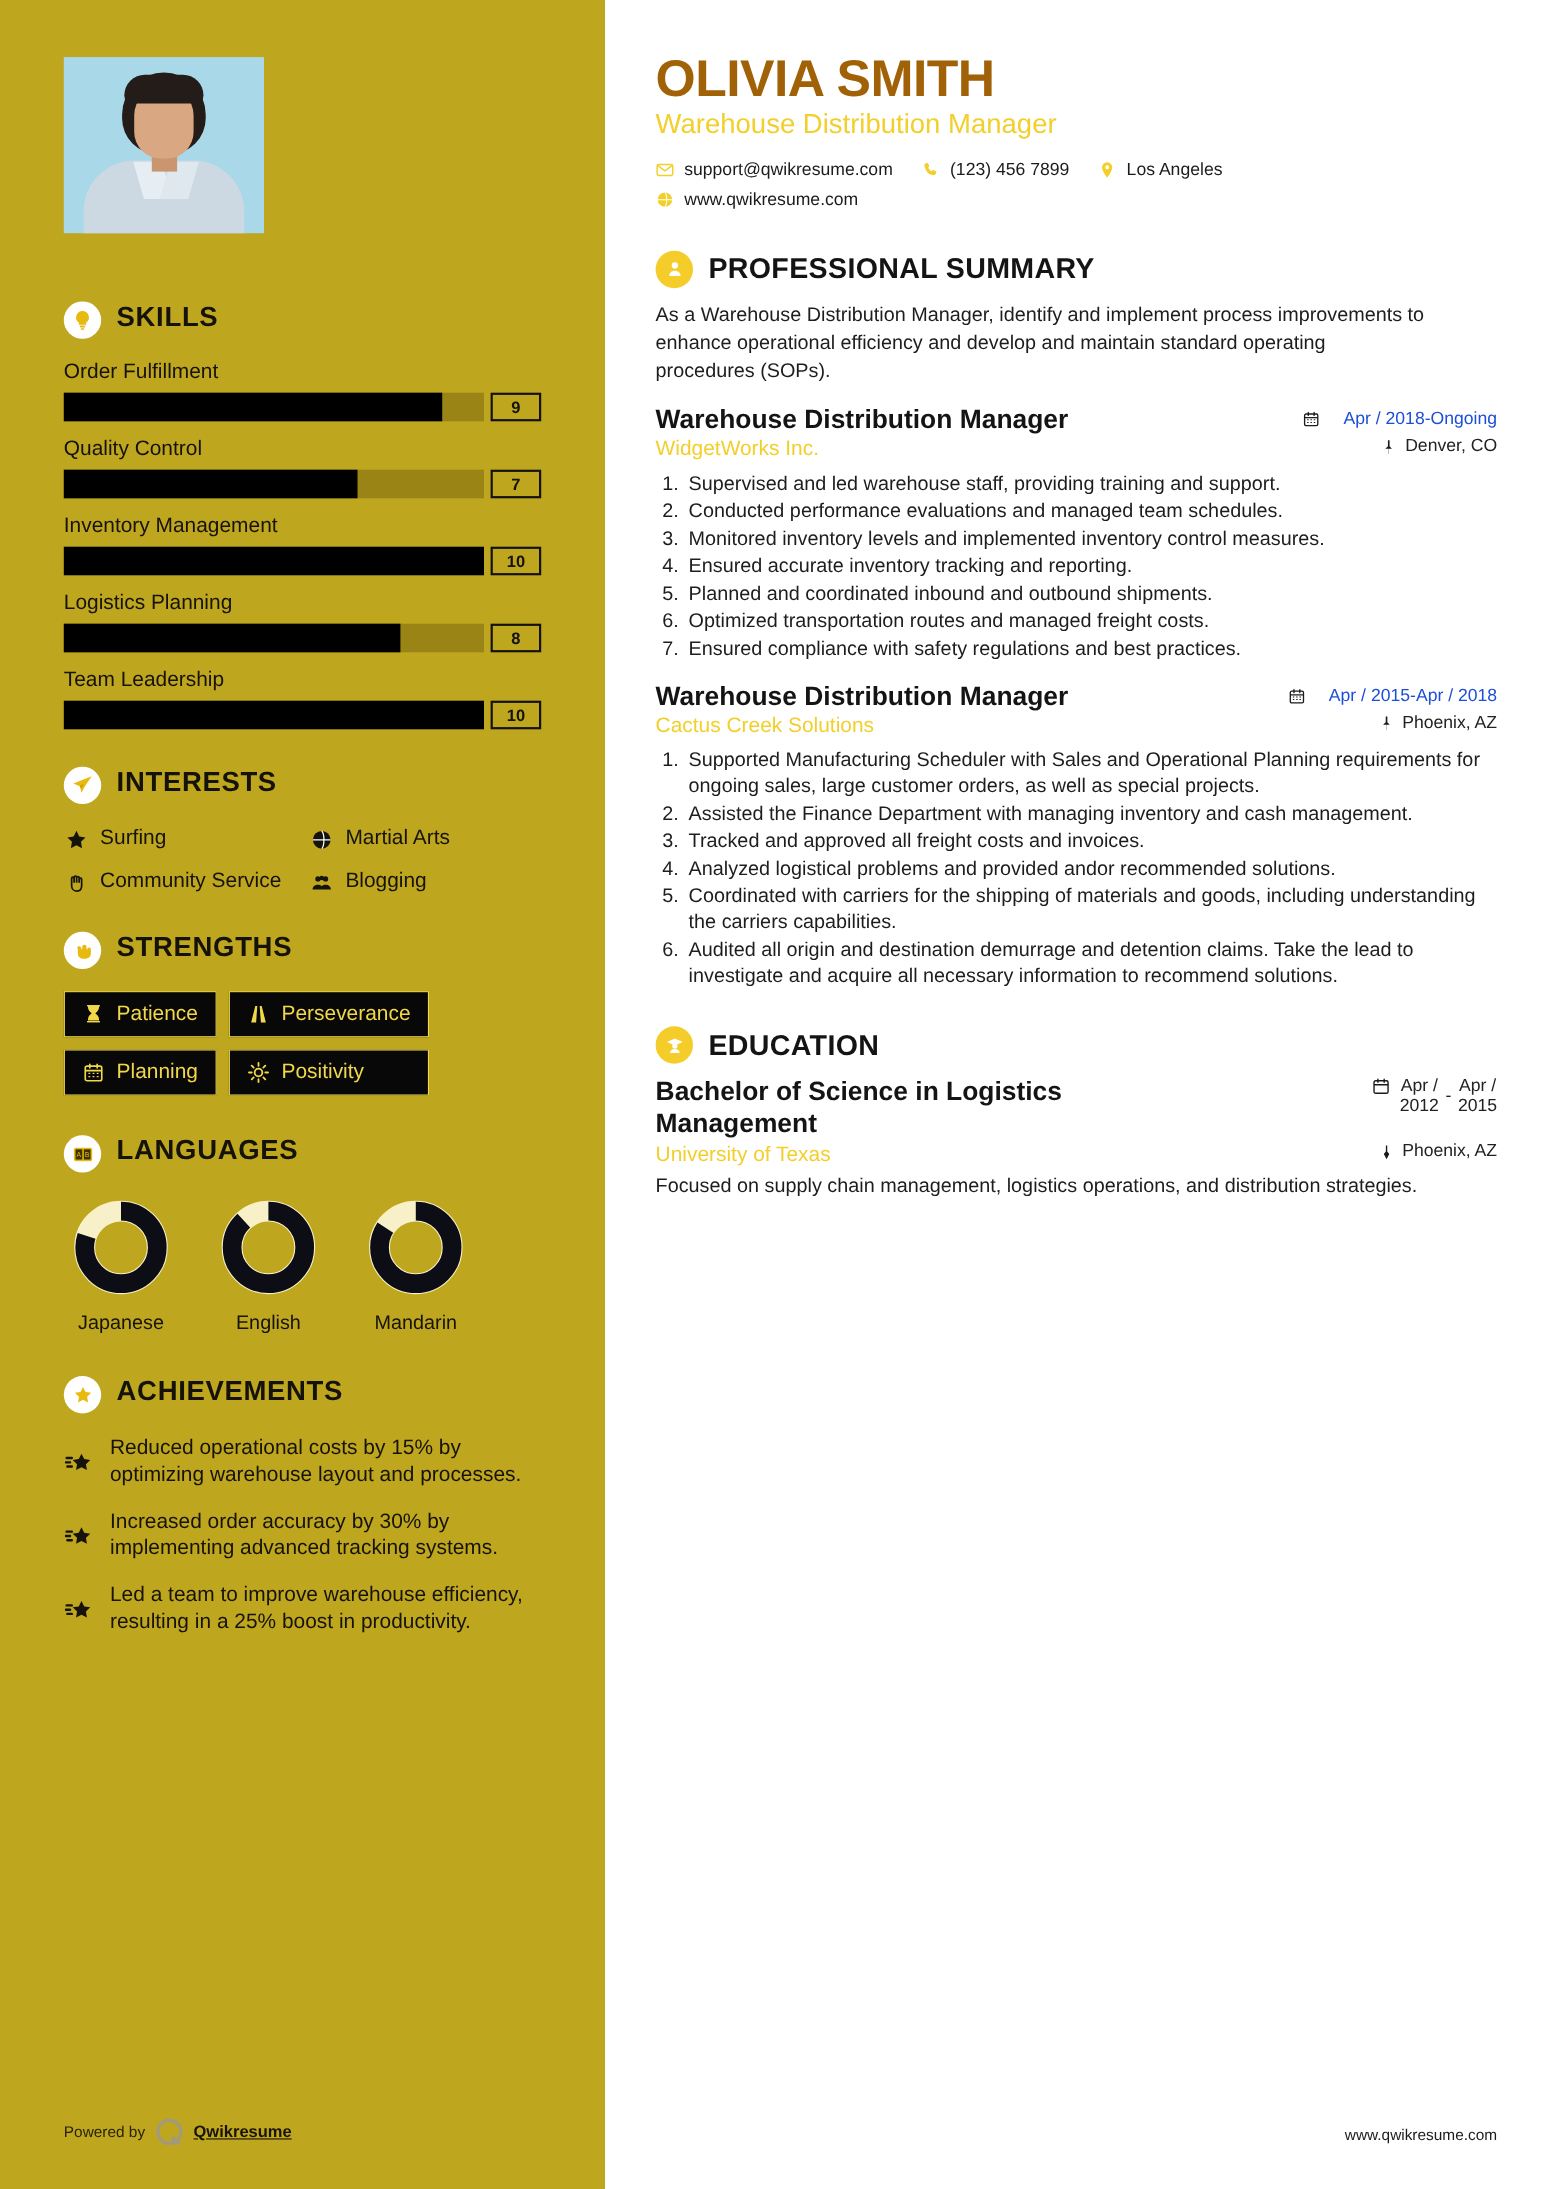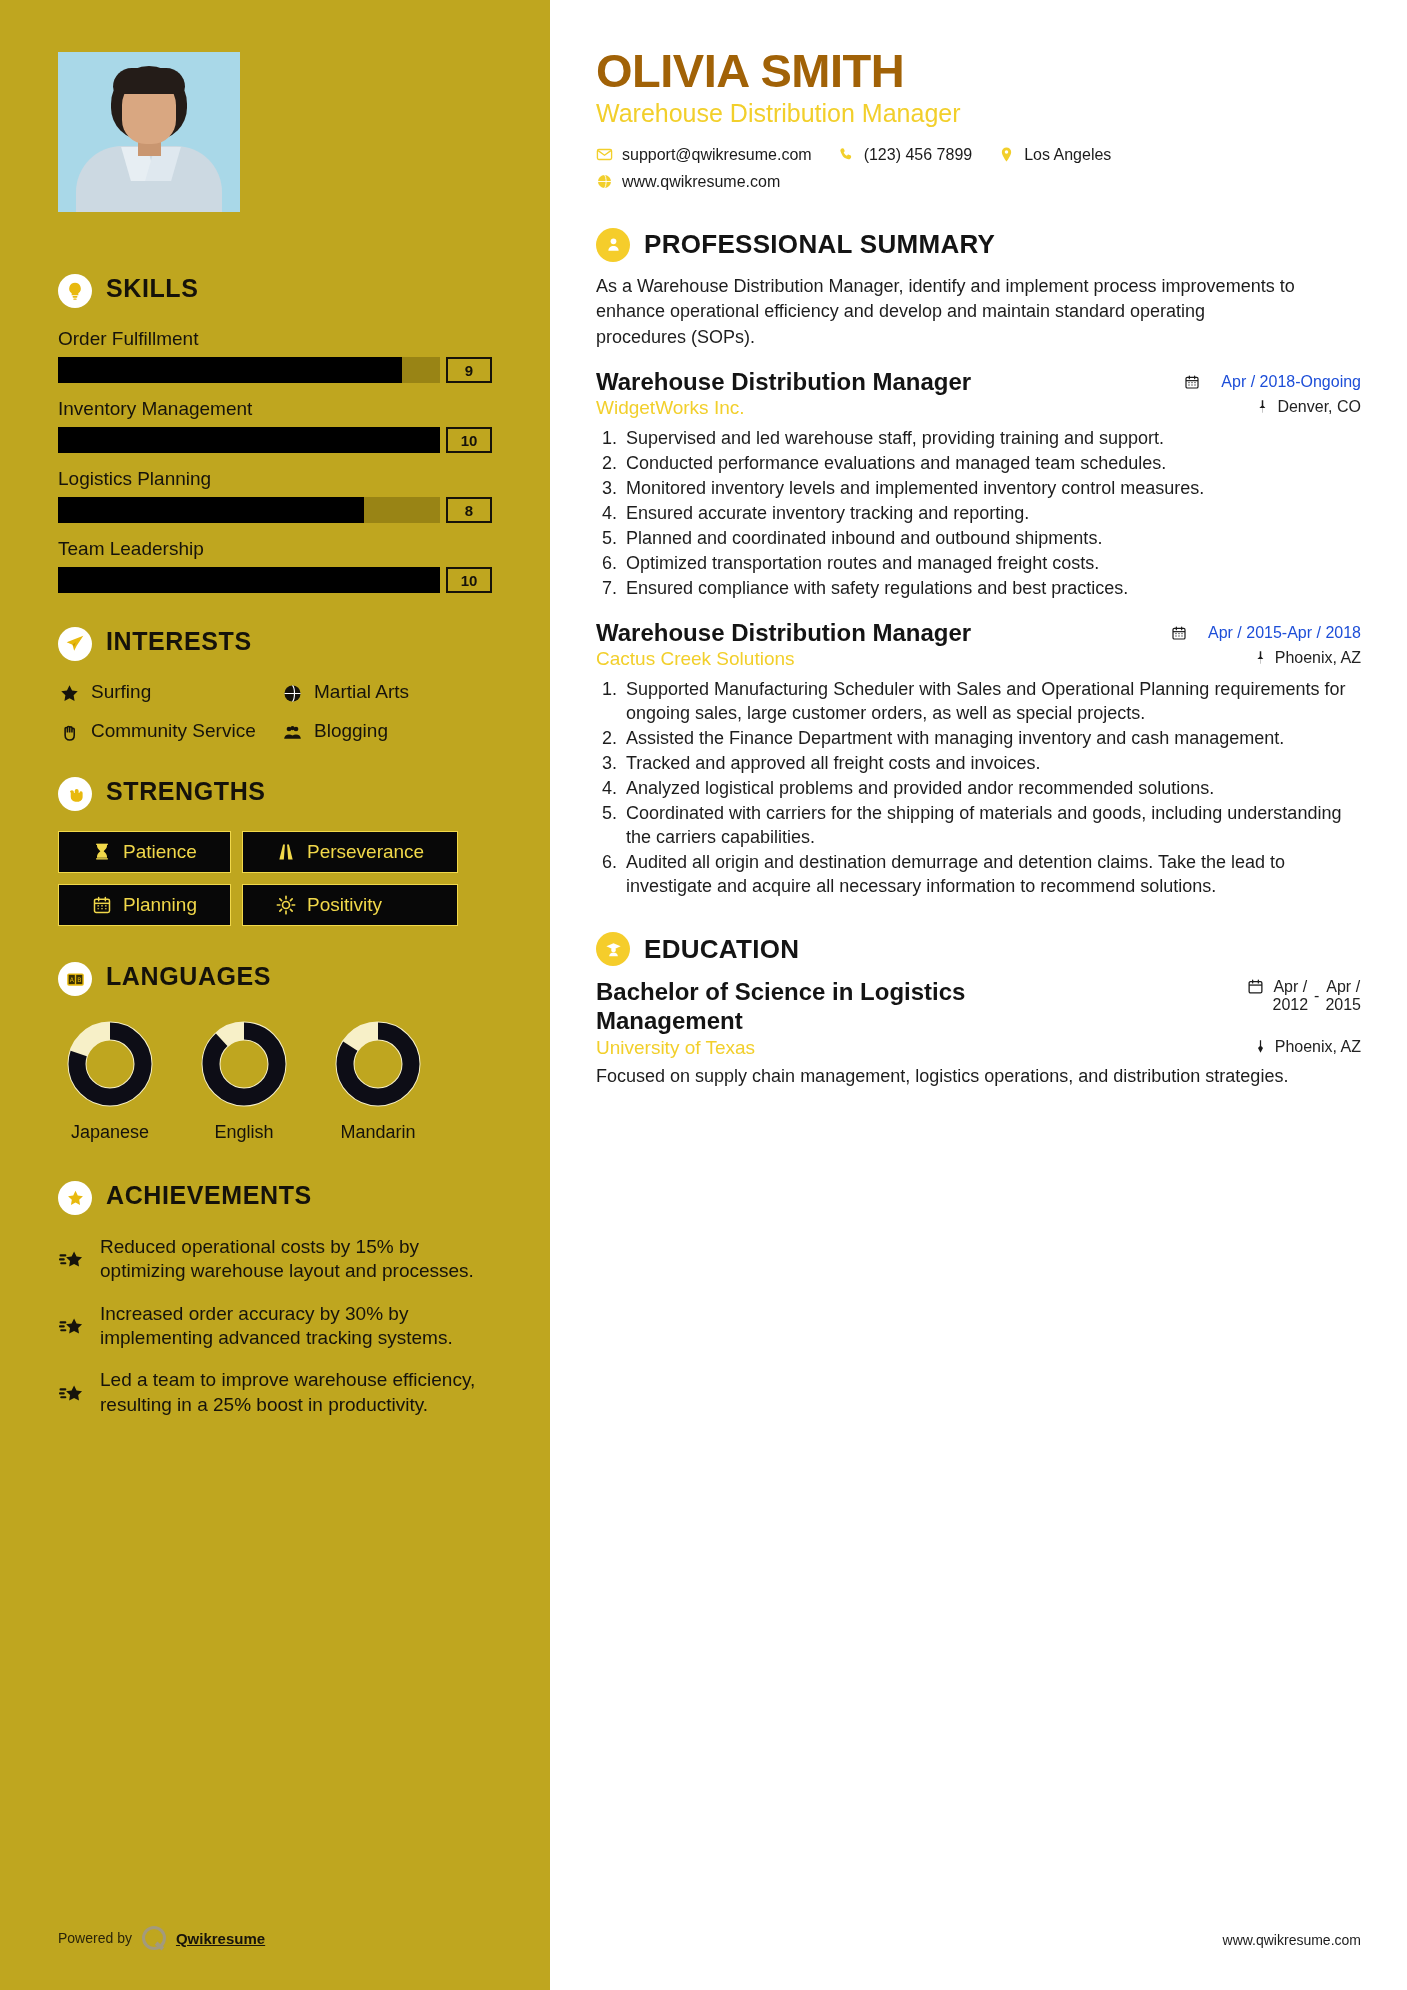--- a/index.html
+++ b/index.html
@@ -85,21 +85,21 @@
     display:grid; grid-template-columns:1fr 1fr; column-gap:12px; row-gap:16px;
     margin-bottom:6px;
   }
   .interest { display:flex; gap:11px; align-items:flex-start; font-size:19px; color:#16130b; line-height:1.18; }
   .interest .gi { flex:0 0 22px; margin-top:2px; }
 
   
   .strengths-grid { display:grid; grid-template-columns:auto auto; gap:11px; justify-content:start; }
   .strength {
     background:#080808; color:#f1d84a; border:1px solid #f1d84a;
-    padding:9px 33px; font-size:19px; display:flex; align-items:center; gap:11px;
+    padding:9px 16px; font-size:19px; display:flex; align-items:center; gap:11px;
     white-space:nowrap;
   }
 
   
   .langs { display:flex; gap:30px; margin-top:6px; }
   .lang { width:104px; text-align:center; }
   .lang-ring { width:96px; height:96px; margin:0 auto 10px auto; }
   .lang-name { font-size:18px; color:#16130b; }
 
   
@@ -187,20 +187,29 @@
         <span class="sec-title">SKILLS</span>
       </div>
       <div id="skills-list">
           <div class="skill">
             <div class="skill-name">Order Fulfillment</div>
             <div class="skill-row">
               <div class="skill-track">
                 <div class="skill-fill" style="width:90%"></div>
               </div>
               <div class="skill-val">9</div>
+            </div>
+          </div>
+          <div class="skill">
+            <div class="skill-name">Quality Control</div>
+            <div class="skill-row">
+              <div class="skill-track">
+                <div class="skill-fill" style="width:70%"></div>
+              </div>
+              <div class="skill-val">7</div>
             </div>
           </div>
           <div class="skill">
             <div class="skill-name">Inventory Management</div>
             <div class="skill-row">
               <div class="skill-track">
                 <div class="skill-fill" style="width:100%"></div>
               </div>
               <div class="skill-val">10</div>
             </div>

